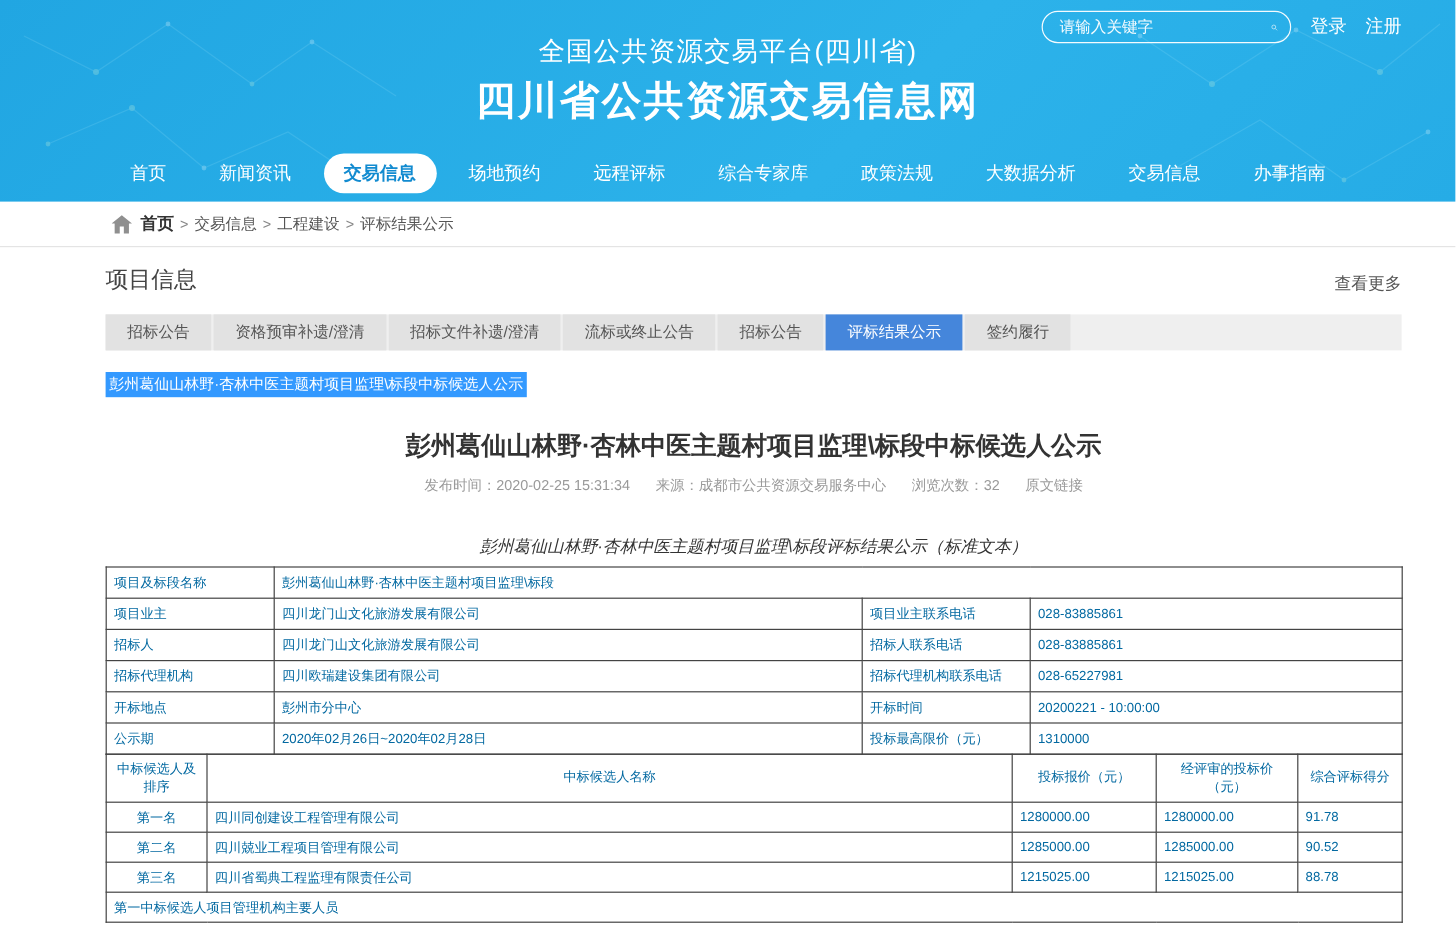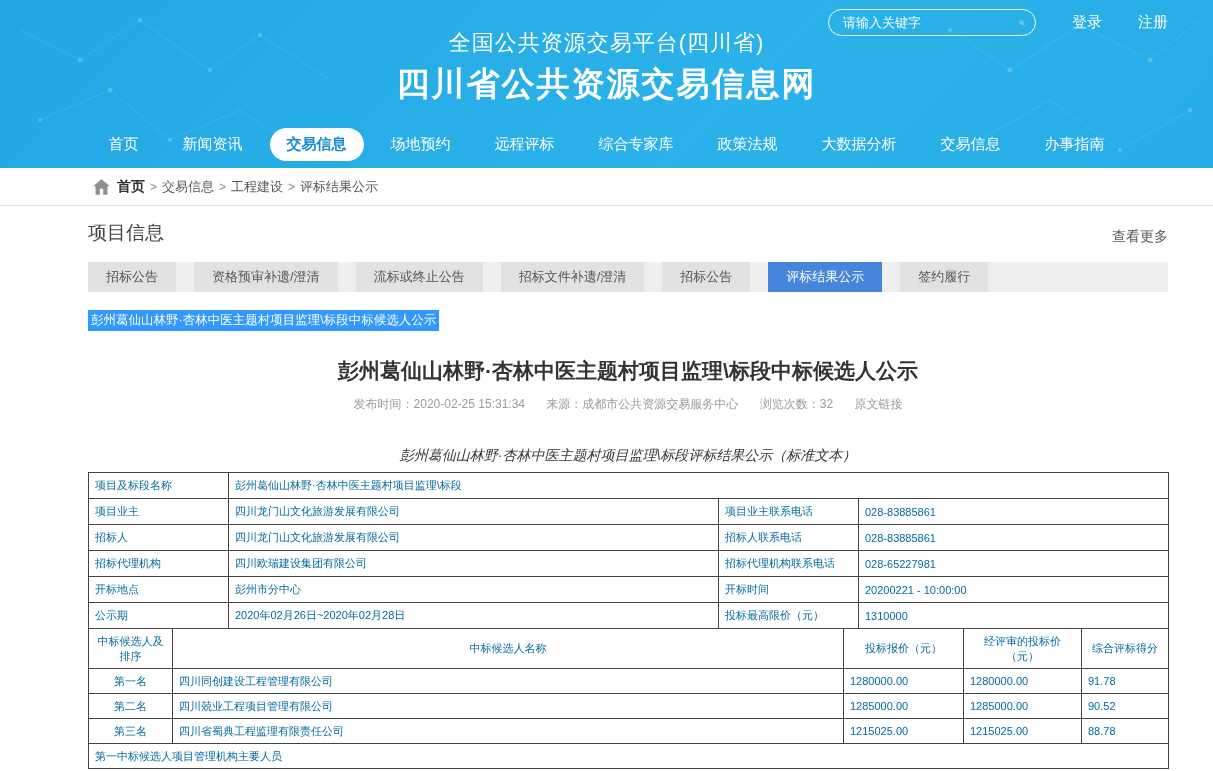--- a/index.html
+++ b/index.html
@@ -4,21 +4,21 @@
 <style>
   * { margin:0; padding:0; box-sizing:border-box; }
   html,body { width:1213px; height:771px; overflow:hidden; background:#fff;
     font-family:"Liberation Sans", sans-serif; }
 
   
   .site-header { position:relative; height:168px;
     background:linear-gradient(135deg,#21a6e2 0%,#2cb2ea 60%,#26ace6 100%); overflow:hidden; }
   .pattern { position:absolute; top:0; left:0; width:100%; height:100%; opacity:.35; pointer-events:none; }
 
-  .topbar { position:absolute; top:9px; right:45px; display:flex; align-items:center; gap:36px; z-index:3; }
+  .topbar { position:absolute; top:9px; right:45px; display:flex; align-items:center; gap:16px; z-index:3; }
   .searchbox { display:flex; align-items:center; width:208px; height:27px;
     border:1px solid rgba(255,255,255,.95); border-radius:15px; padding:0 10px 0 14px; }
   .searchbox input { flex:1; background:transparent; border:none; outline:none;
     color:#fff; font-size:13px; font-family:"Liberation Sans", sans-serif; }
   .searchbox input::placeholder { color:rgba(255,255,255,.95); }
   .search-icon { width:18px; height:18px; display:block; cursor:pointer; }
   .auth-link { color:#fff; font-size:15px; text-decoration:none; cursor:pointer; }
 
   .titles { position:relative; text-align:center; padding-top:28px; color:#fff; z-index:2; }
   .title-sub { font-size:22px; letter-spacing:1px; font-weight:500; }
@@ -36,21 +36,21 @@
   .crumb { font-size:13px; color:#555; cursor:pointer; }
   .crumb.first { color:#333; font-weight:bold; font-size:14px; }
   .crumb-sep { color:#888; font-size:12px; margin:0 5px; }
 
   
   .content { padding:14px 45px 0 88px; }
   .section-head { display:flex; justify-content:space-between; align-items:flex-end; }
   .section-title { font-size:19px; color:#444; }
   .more-link { font-size:14px; color:#555; cursor:pointer; }
 
-  .tabs { margin-top:16px; display:flex; gap:18px; background:#efefef; height:30px; }
+  .tabs { margin-top:16px; display:flex; gap:2px; background:#efefef; height:30px; }
   .tab { background:#e2e2e2; color:#555; font-size:13px; line-height:30px;
     padding:0 18px; cursor:pointer; white-space:nowrap; }
   .tab.active { background:#4586db; color:#fff; }
 
   .selected-link-wrap { margin-top:18px; }
   .selected-link { display:inline-block; background:#3399ff; color:#fff;
     font-size:12.5px; padding:2px 3px; cursor:pointer; }
 
   .article-title { margin-top:26px; text-align:center; font-size:21px; font-weight:bold; color:#333; }
   .article-meta { margin-top:11px; text-align:center; font-size:12px; color:#9a9a9a; }
@@ -146,22 +146,22 @@
 <main class="content">
 
   <div class="section-head">
     <div class="section-title">项目信息</div>
     <a class="more-link">查看更多</a>
   </div>
 
   <div class="tabs">
     <div class="tab">招标公告</div>
     <div class="tab">资格预审补遗/澄清</div>
+    <div class="tab">招标文件补遗/澄清</div>
     <div class="tab">流标或终止公告</div>
-    <div class="tab">招标文件补遗/澄清</div>
     <div class="tab">招标公告</div>
     <div class="tab active">评标结果公示</div>
     <div class="tab">签约履行</div>
   </div>
 
   <div class="selected-link-wrap">
     <a class="selected-link">彭州葛仙山林野·杏林中医主题村项目监理\标段中标候选人公示</a>
   </div>
 
   <h1 class="article-title">彭州葛仙山林野·杏林中医主题村项目监理\标段中标候选人公示</h1>

